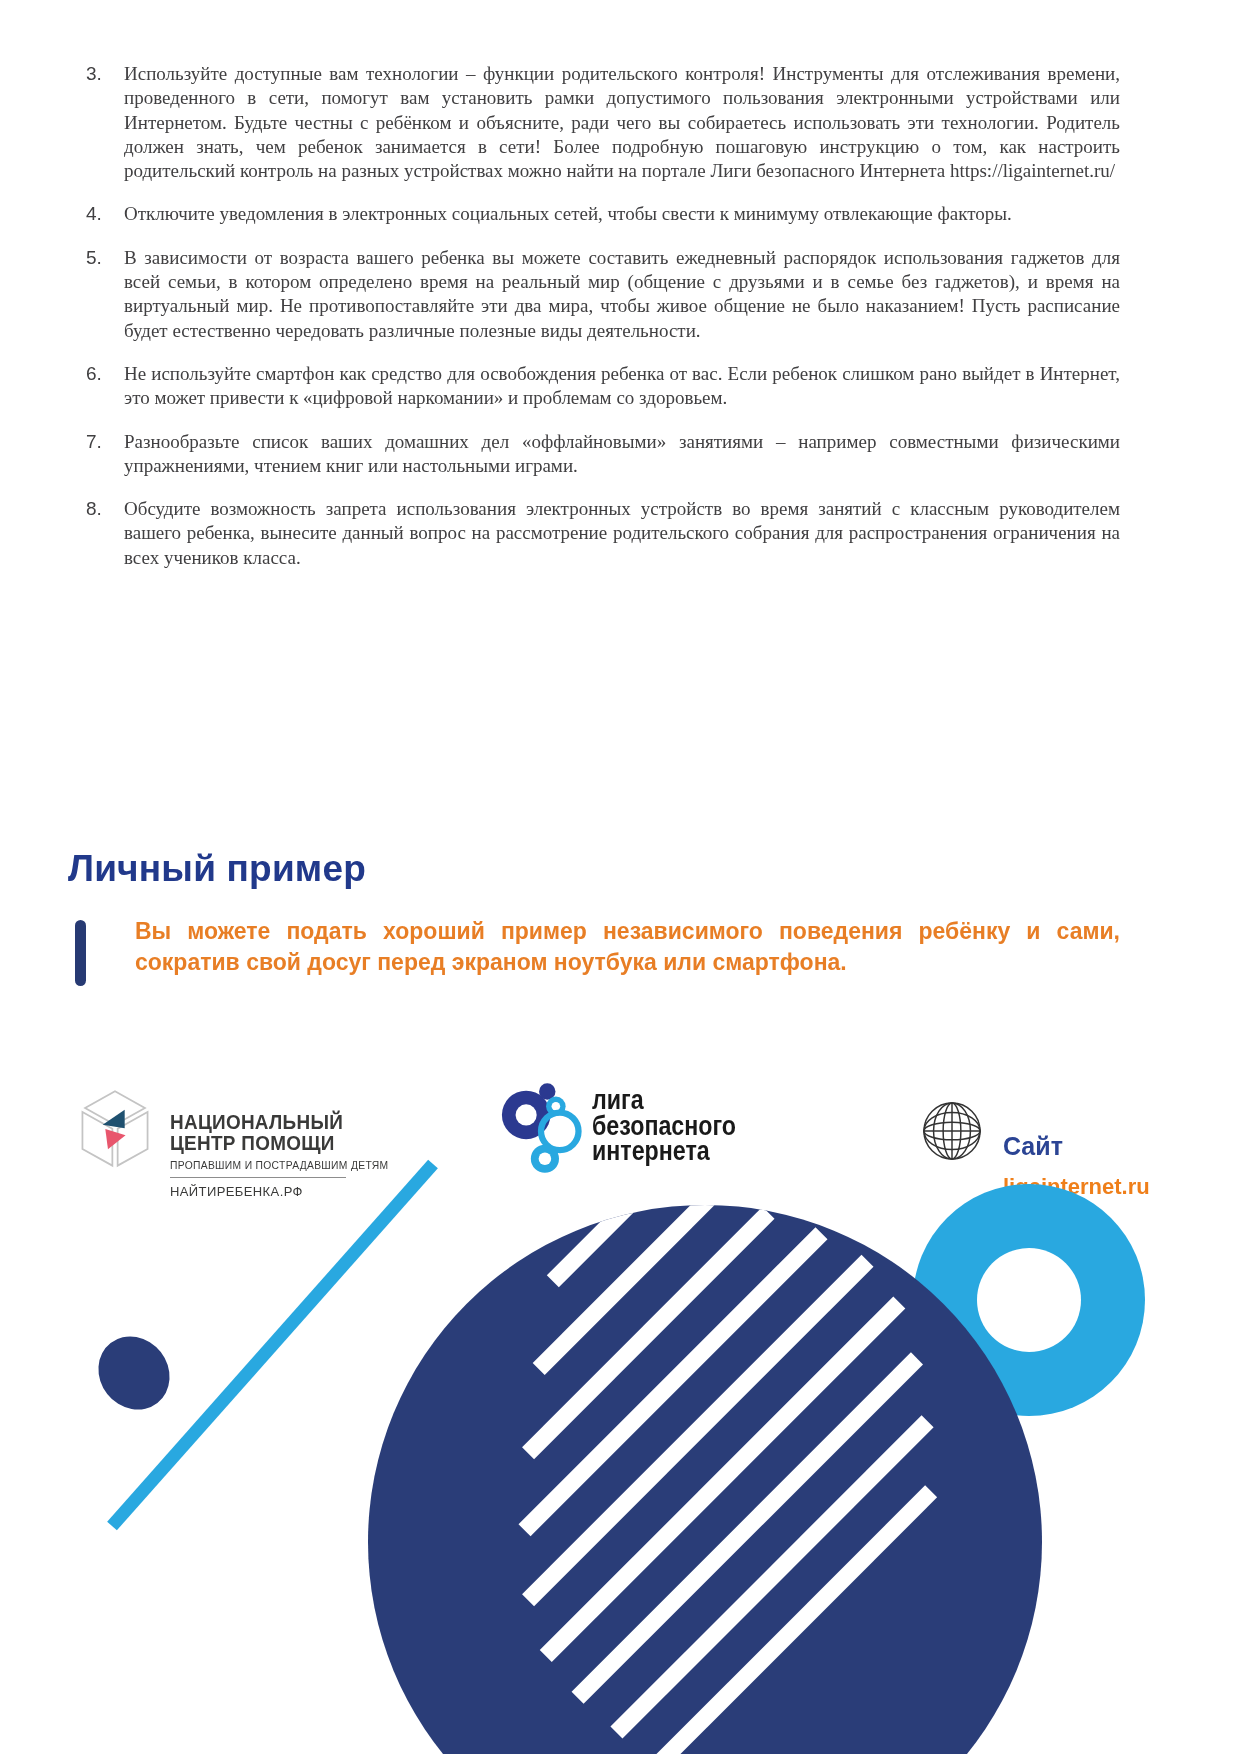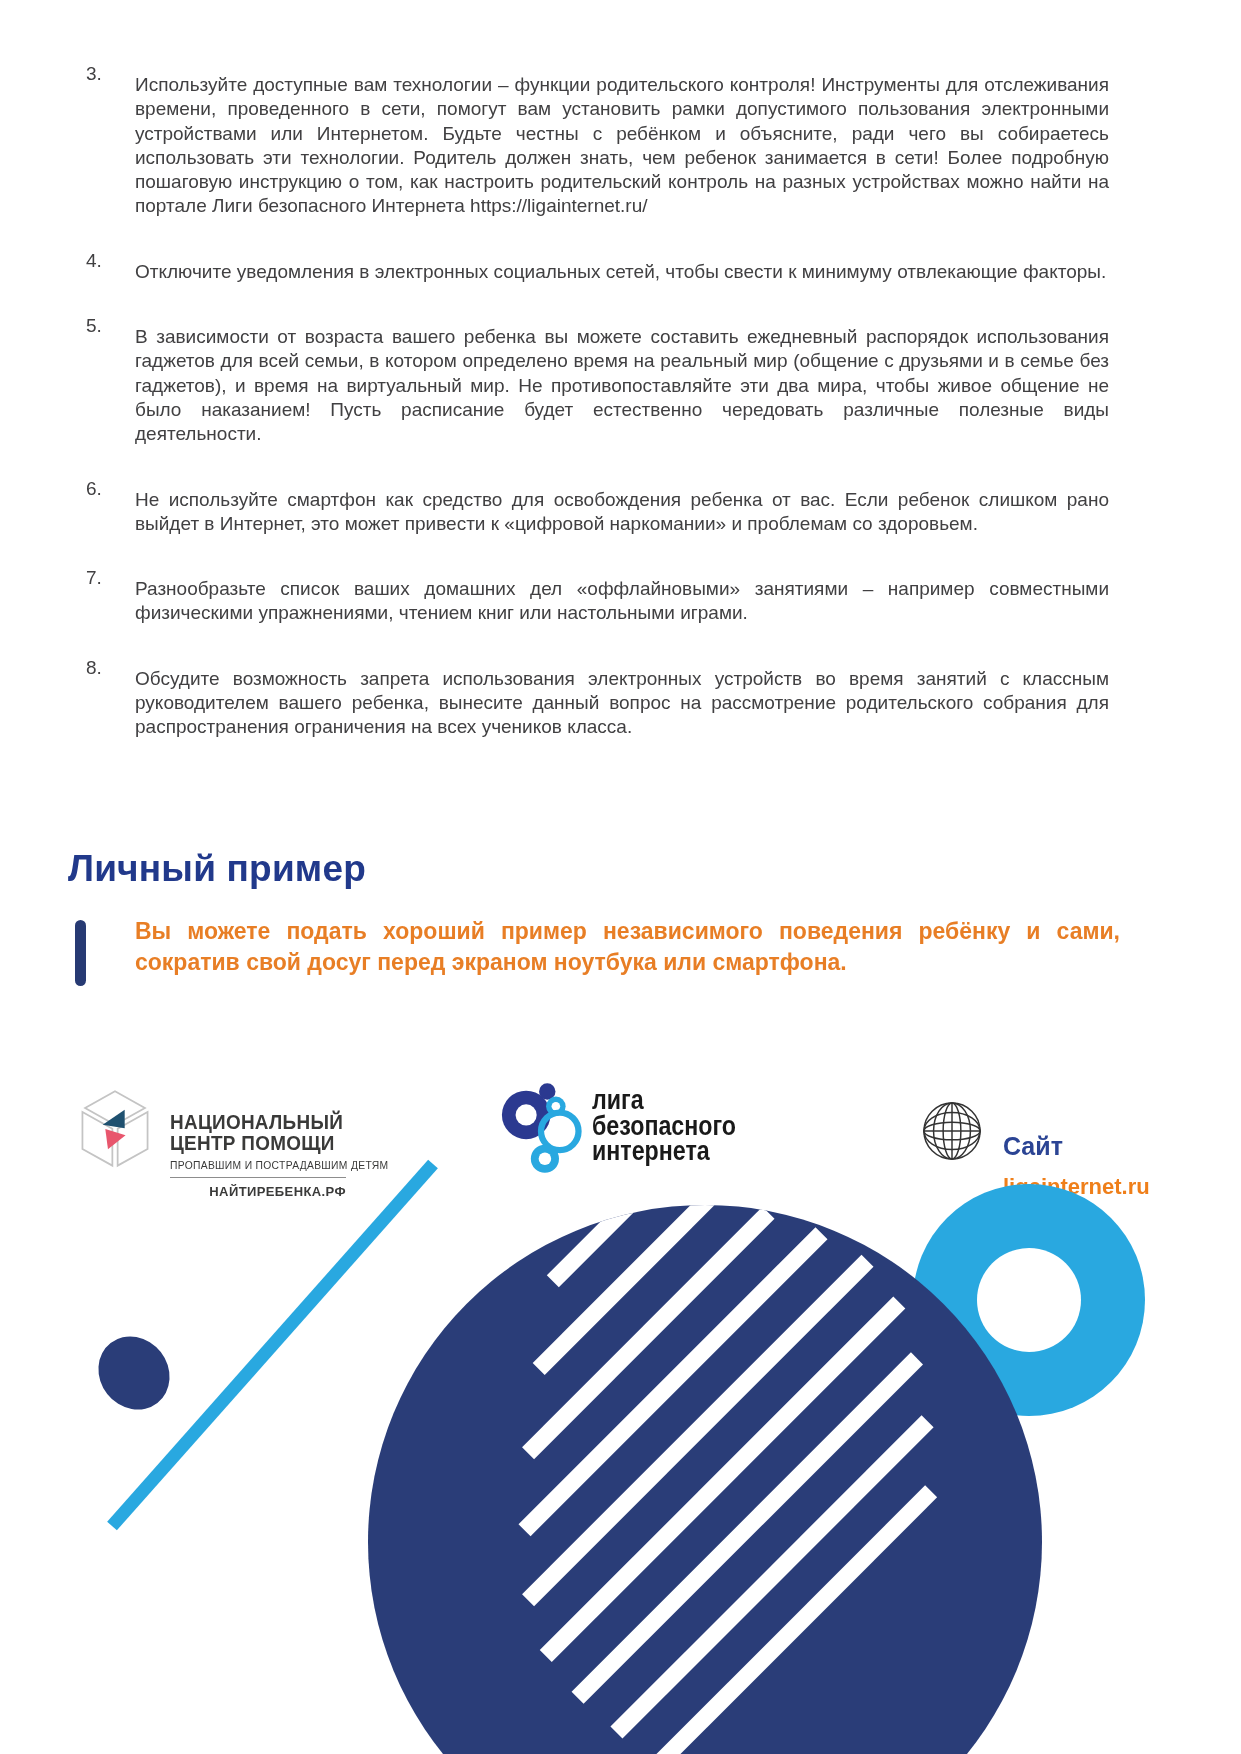--- a/index.html
+++ b/index.html
@@ -9,22 +9,22 @@
     font-family:"Liberation Sans",sans-serif;
     color:var(--text,#414042);
   }
   
   .list{position:absolute;left:86px;top:62px;width:1034px;}
   .li{display:flex;margin-bottom:19px;}
   .li .num{
     flex:0 0 38px;font-size:19px;line-height:24.3px;color:var(--text,#414042);
   }
   .li .txt{
-    flex:1;margin:11px;font-size:19px;line-height:24.3px;color:var(--text,#414042);
-    text-align:justify;text-align-last:left;
+    flex:1;margin:0;font-size:19px;line-height:24.3px;color:var(--text,#414042);
+    text-align:justify;text-align-last:left;font-family:Liberation Serif, serif;
   }
   .li .txt .lnk{color:var(--text,#414042);text-decoration:none;}
   
   .heading{
     position:absolute;left:68px;top:848px;
     font-size:37px;font-weight:800;color:var(--heading-blue,#21398B);
     letter-spacing:.2px;
     text-align:center;
   }
   
@@ -45,22 +45,22 @@
   .ncp-title{
     font-size:19.5px;line-height:21px;font-weight:800;color:var(--logo-text,#3A3A39);
     letter-spacing:.3px;transform:scaleX(.97);transform-origin:left top;white-space:nowrap;
   }
   .ncp-sub{
     margin-top:6px;font-size:10.3px;letter-spacing:.32px;color:var(--logo-text,#3A3A39);
     white-space:nowrap;
   }
   .ncp-rule{margin-top:6px;border-top:1.6px solid #8d8d8d;width:176px;}
   .ncp-site{
-    margin-top:6px;font-size:13px;font-weight:700;letter-spacing:.4px;
-    color:var(--logo-text,#3A3A39);white-space:nowrap;text-align:right;
+    margin-top:6px;font-size:13px;font-weight:400;letter-spacing:.4px;
+    color:var(--logo-text,#3A3A39);white-space:nowrap;
   }
   .liga-icon{position:absolute;left:498px;top:1082px;}
   .liga-text{
     position:absolute;left:592px;top:1088px;
     font-size:27px;line-height:25.5px;font-weight:800;color:var(--liga-black,#1A1A1A);
     transform:scaleX(.86);transform-origin:left top;white-space:nowrap;
   }
   .site-icon{position:absolute;left:921px;top:1100px;}
   .site-text{position:absolute;left:1003px;top:1100px;white-space:nowrap;}
   .site-label{font-size:25px;font-weight:800;color:var(--site-navy,#2B4494);margin-top:32px;}

